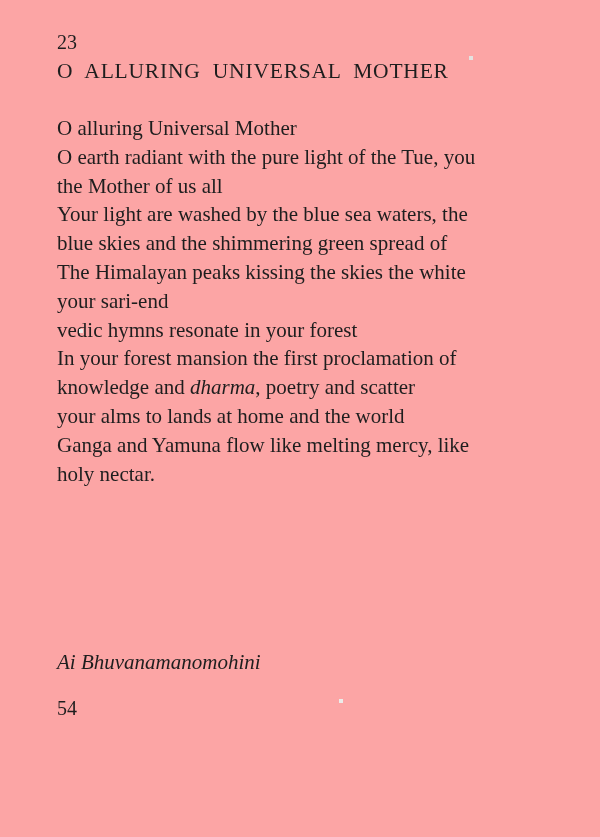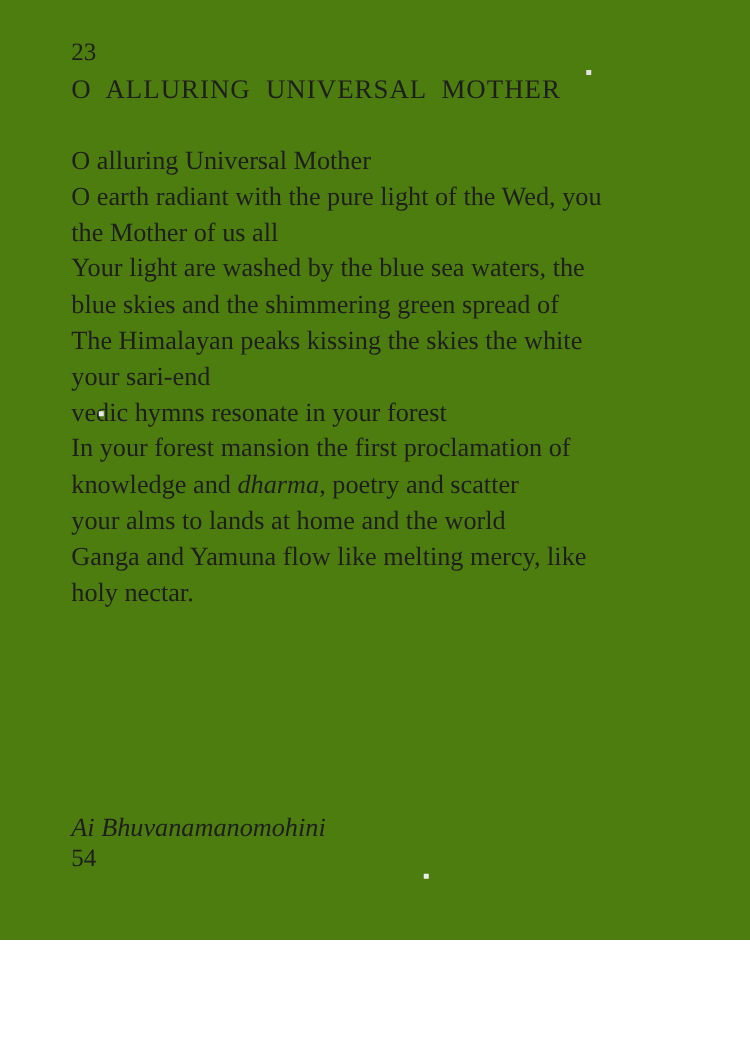--- a/index.html
+++ b/index.html
@@ -3,23 +3,23 @@
 <meta charset="utf-8">
 <style>
   html, body {
     margin: 0;
     padding: 0;
     background: #ffffff;
   }
   .page {
     position: relative;
     width: 600px;
-    height: 752px;
+    height: 837px;
     box-sizing: border-box;
-    background: #4d7c0f;
+    background: #fca5a5;
     color: #1e1e1e;
     font-family: "Liberation Serif", "DejaVu Serif", serif;
     padding: 30px 40px 0 57px;
     overflow: hidden;
   }
   
   .page::after {
     content: "";
     position: absolute;
     left: 0; top: 0;
@@ -57,35 +57,36 @@
   .poem-line em {
     font-style: italic;
   }
   .attribution {
     margin-top: 162px;
     font-size: 21px;
     font-style: italic;
     line-height: 25px;
   }
   .page-number {
+    margin-top: 21px;
     font-size: 20px;
     line-height: 24px;
   }
 </style>
 </head>
 <body>
 
 <div class="page">
   <div class="poem-number">23</div>
 
   <h1 class="poem-title">O ALLURING UNIVERSAL MOTHER</h1>
 
   <div class="poem-body" id="poem-body">
       <div class="poem-line"><span>O alluring Universal Mother</span></div>
-      <div class="poem-line"><span>O earth radiant with the pure light of the Wed, you</span></div>
+      <div class="poem-line"><span>O earth radiant with the pure light of the Tue, you</span></div>
       <div class="poem-line"><span>the Mother of us all</span></div>
       <div class="poem-line"><span>Your light are washed by the blue sea waters, the</span></div>
       <div class="poem-line"><span>blue skies and the shimmering green spread of</span></div>
       <div class="poem-line"><span>The Himalayan peaks kissing the skies the white</span></div>
       <div class="poem-line"><span>your sari-end</span></div>
       <div class="poem-line"><span>vedic hymns resonate in your forest</span></div>
       <div class="poem-line"><span>In your forest mansion the first proclamation of</span></div>
       <div class="poem-line"><span>knowledge and </span><em>dharma</em><span>, poetry and scatter</span></div>
       <div class="poem-line"><span>your alms to lands at home and the world</span></div>
       <div class="poem-line"><span>Ganga and Yamuna flow like melting mercy, like</span></div>

